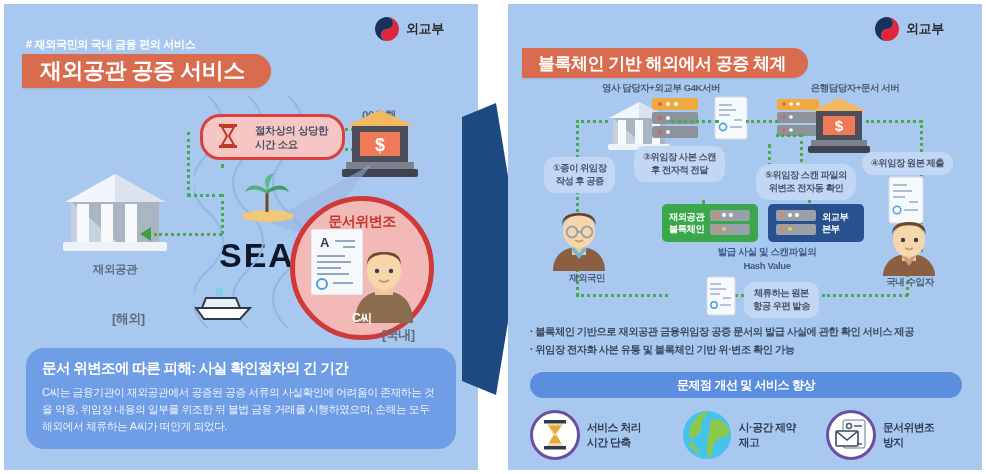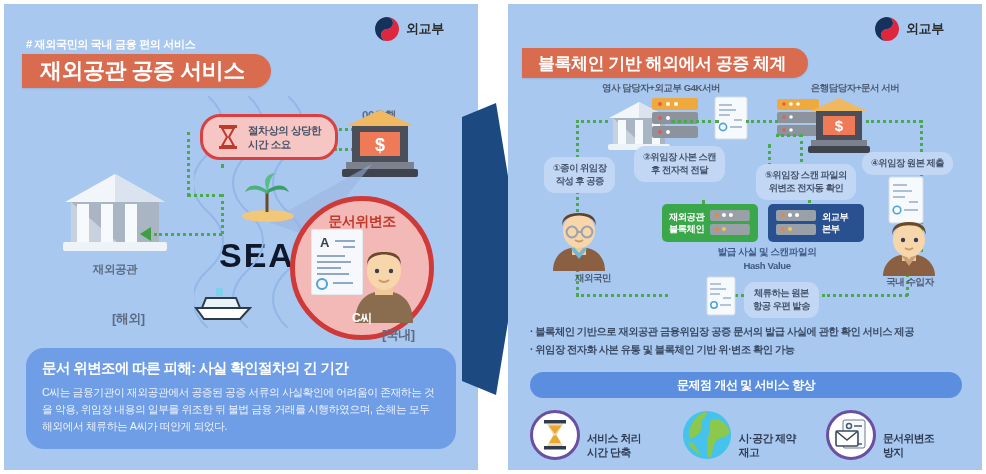--- a/index.html
+++ b/index.html
@@ -33,21 +33,21 @@
   .sea-word{position:absolute;left:215px;top:232px;font-size:34px;font-weight:bold;
             color:#0f172a;letter-spacing:2px;}
 
   
   .embassy{position:absolute;}
   .lbl{position:absolute;font-size:11.5px;color:#5c6b80;font-weight:bold;
        letter-spacing:-.4px;text-align:center;white-space:nowrap;}
 
   
   .red-bubble{position:absolute;background:#f6c6c4;border:3px solid #d9403f;
-              border-radius:20px;display:flex;align-items:center;gap:9px;
+              border-radius:20px;display:flex;align-items:flex-start;gap:16px;
               padding:6px 14px;}
   .red-bubble .t{font-size:10.5px;font-weight:bold;color:#4a5368;line-height:1.35;
                  letter-spacing:-.4px;white-space:nowrap;}
 
   
   .forge-circle{position:absolute;width:134px;height:134px;border-radius:50%;
                 background:#f3b9b7;border:5px solid #cf3a38;}
   .forge-title{position:absolute;width:100%;text-align:center;top:12px;
                font-size:14px;font-weight:bold;color:#c0392b;letter-spacing:-.5px;}
   .forge-sub{position:absolute;width:100%;text-align:center;bottom:8px;
@@ -84,21 +84,21 @@
 
   .bullets{position:absolute;left:22px;top:319px;width:436px;
            font-size:10.3px;font-weight:bold;color:#3a4a63;line-height:1.72;
            letter-spacing:-.5px;}
   .imp-bar{position:absolute;left:22px;top:368px;width:432px;height:26px;
            background:#5b8ede;border-radius:13px;display:flex;align-items:center;
            justify-content:center;color:#fff;font-size:12px;font-weight:bold;
            letter-spacing:-.5px;}
   .benefits{position:absolute;left:22px;top:400px;width:440px;height:62px;
             display:flex;align-items:center;}
-  .ben{display:flex;align-items:flex-end;gap:7px;}
+  .ben{display:flex;align-items:center;gap:7px;}
   .ben .ring{width:50px;height:50px;border-radius:50%;background:#ffffff;
              border:3px solid #6b4fa0;display:flex;align-items:center;
              justify-content:center;box-sizing:border-box;}
   .ben .bt{font-size:10.8px;font-weight:bold;color:#2f3c55;line-height:1.35;
            letter-spacing:-.5px;white-space:nowrap;}
 
   
   .dot-h{position:absolute;height:0;border-top:3px dotted #4aa94a;}
   .dot-v{position:absolute;width:0;border-left:3px dotted #4aa94a;}
   .tri{position:absolute;width:0;height:0;}
@@ -332,36 +332,36 @@
     </div>
     <div class="step" style="left:126px;top:142px;">
       <span>②위임장 사본 스캔</span><br><span>후 전자적 전달</span>
     </div>
     <div class="step" style="left:236px;top:278px;">
       <span>체류하는 원본</span><br><span>항공 우편 발송</span>
     </div>
     <div class="step" style="left:354px;top:148px;">
       <span>④위임장 원본 제출</span>
     </div>
-    <div class="step" style="left:248px;top:160px;">
+    <div class="step" style="left:248px;top:160px;border-radius:14px;">
       <span>⑤위임장 스캔 파일의</span><br><span>위변조 전자동 확인</span>
     </div>
 
     <svg class="abs" style="left:42px;top:205px;" width="58" height="62">
       <path d="M29 38 C10 38 3 50 3 62 L55 62 C55 50 48 38 29 38 Z" fill="#8a5f42"></path>
       <path d="M22 36 h14 v10 h-14 z" fill="#f0c89a"></path>
       <path d="M21 40 L29 50 L37 40 L34 38 L29 44 L24 38 Z" fill="#6fb8d8"></path>
       <ellipse cx="29" cy="22" rx="16" ry="17" fill="#f7d6ac"></ellipse>
       <path d="M12 17 C14 3 44 3 46 17 C46 9 42 4 29 4 C16 4 12 9 12 17 Z" fill="#5e432c"></path>
       <circle cx="22" cy="23" r="5.4" fill="none" stroke="#9aa3ad" stroke-width="2"></circle>
       <circle cx="37" cy="23" r="5.4" fill="none" stroke="#9aa3ad" stroke-width="2"></circle>
       <path d="M27 23 H32" stroke="#9aa3ad" stroke-width="2"></path>
       <path d="M25 31 Q29 34 33 31" stroke="#c99b6a" stroke-width="2" fill="none"></path>
     </svg>
-    <div class="node-lbl" style="left:50px;top:268px;width:70px;">재외국민</div>
+    <div class="node-lbl" style="left:44px;top:268px;width:70px;">재외국민</div>
 
     <div class="chainbox" style="left:154px;top:200px;width:96px;height:38px;background:#3aa84a;">
       <span class="cb-t">
         <span>재외공관</span><br><span>블록체인</span>
       </span>
       <svg width="42" height="28" viewBox="0 0 42 28">
         <rect x="1" y="1" width="40" height="11" rx="2" fill="#9aa0a8"></rect>
         <rect x="1" y="15" width="40" height="11" rx="2" fill="#9aa0a8"></rect>
         <circle cx="8" cy="6" r="2" fill="#e8873c"></circle>
           <circle cx="15" cy="6" r="2" fill="#fff"></circle>

